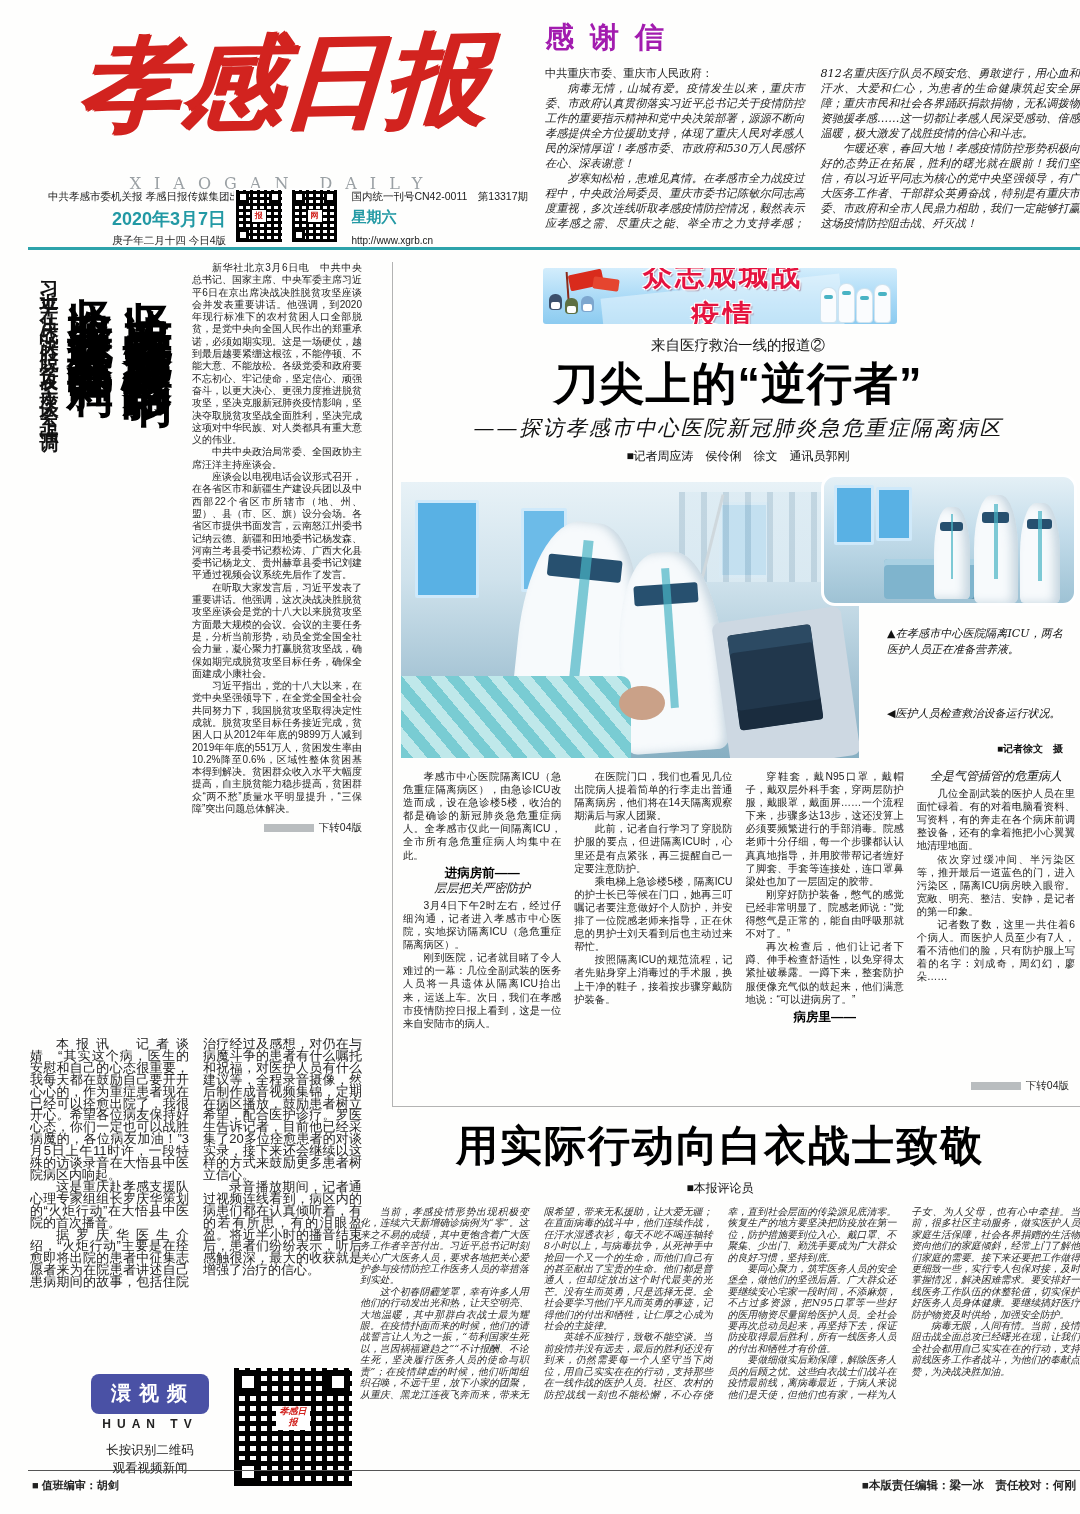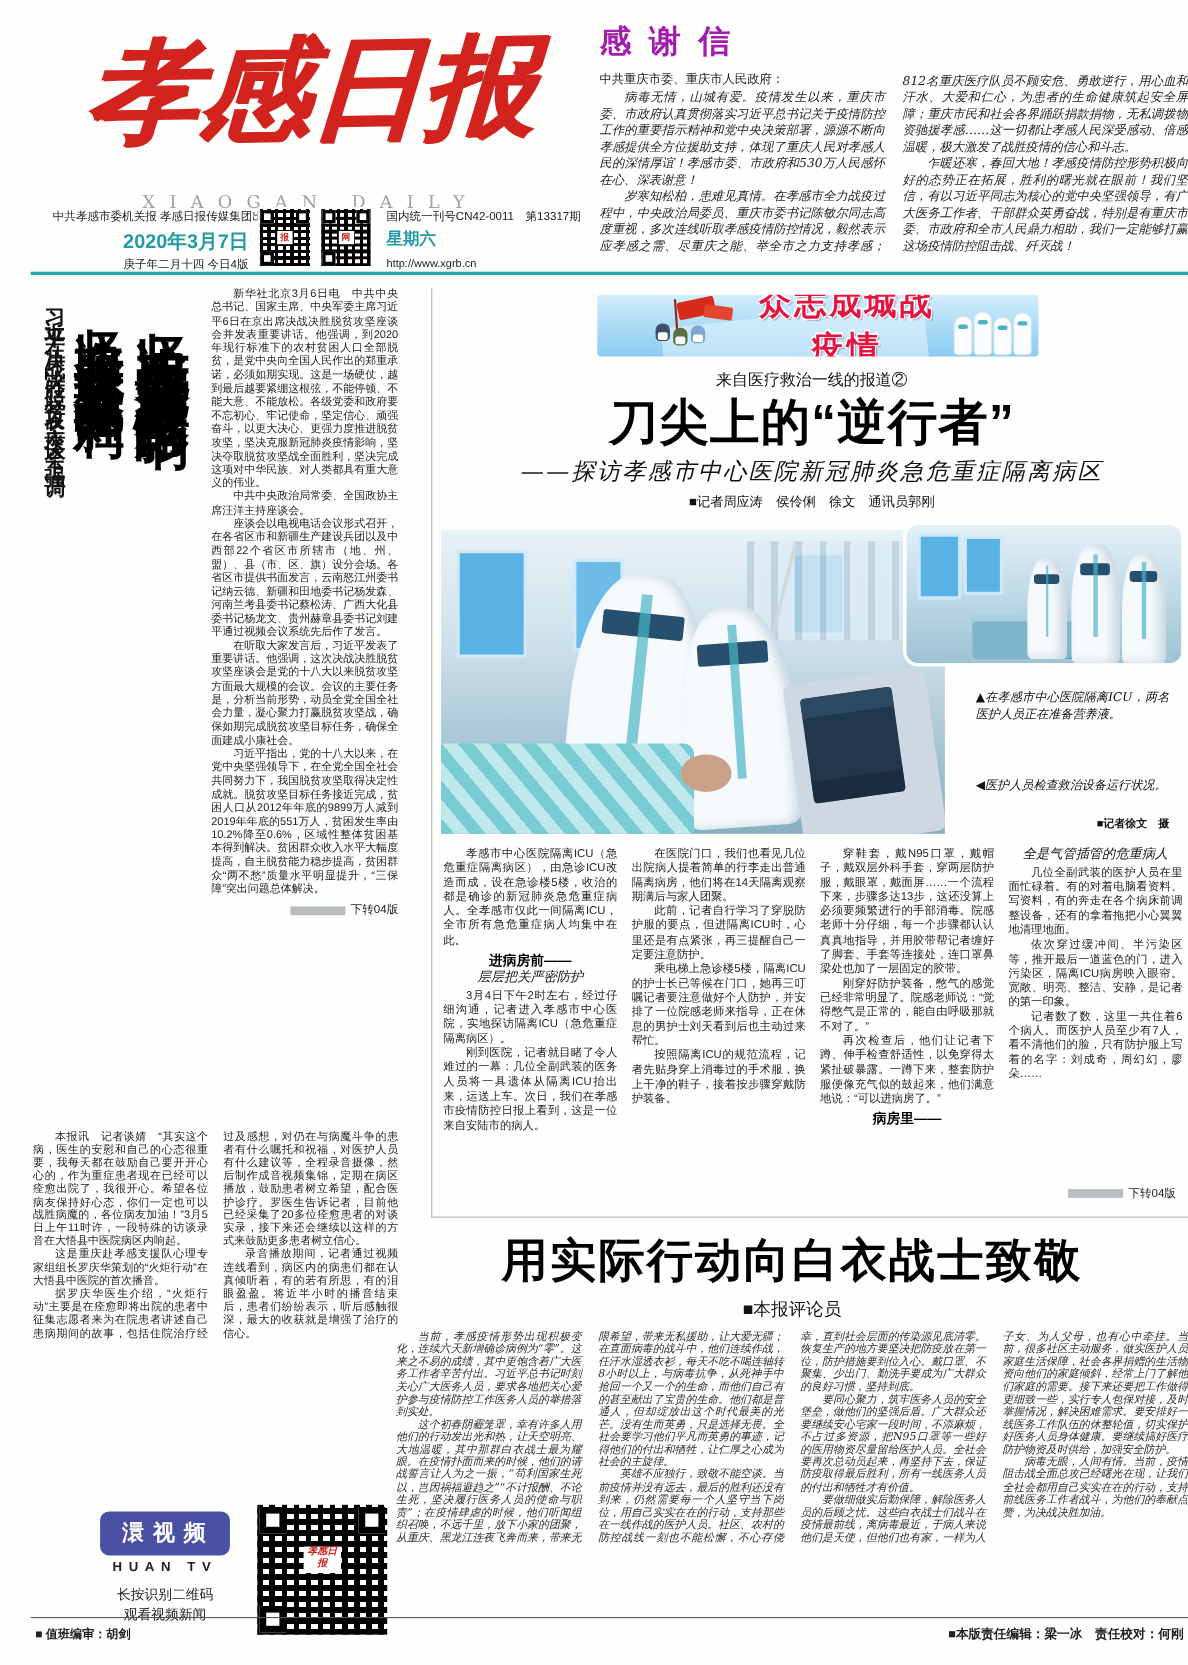--- a/index.html
+++ b/index.html
@@ -29,21 +29,21 @@
   .info-b .l1{font-size:10.5px;white-space:nowrap;}
   .info-b .l2{font-size:15px;font-weight:bold;color:#2299a4;margin-top:4px;}
   .info-b .l3{font-size:10px;margin-top:8px;}
 
   
   .thanks{position:absolute;left:545px;top:18px;width:535px;height:226px;}
   .thanks-title{font-size:29px;font-weight:900;letter-spacing:16px;color:#a21caf;}
   .letter{margin-top:8px;height:178px;column-count:2;column-gap:16px;font-family:"DejaVu Serif",serif;
           font-style:italic;font-size:11.2px;line-height:15px;text-align:justify;color:#222;overflow:hidden;}
   .letter p{margin:0;text-indent:2em;}
-  .letter p.salut{text-indent:0;font-style:normal;font-family:Liberation Mono, monospace;}
+  .letter p.salut{text-indent:0;font-style:normal;font-family:Liberation Sans, sans-serif;}
 
   .rule-teal{position:absolute;left:28px;top:247px;width:1052px;height:3px;background:#2da3ab;}
 
   
   .lead{position:absolute;left:36px;top:262px;width:326px;height:752px;display:flex;}
   .lead-kicker{writing-mode:vertical-rl;font-size:19px;font-weight:600;letter-spacing:9px;
                width:26px;color:#111;margin-top:4px;}
   .lead-h1{writing-mode:vertical-rl;font-size:46px;font-weight:900;letter-spacing:6px;width:52px;
            margin-left:8px;color:#000;}
   .lead-h2{writing-mode:vertical-rl;font-size:50px;font-weight:900;letter-spacing:7px;width:58px;
@@ -52,21 +52,21 @@
              color:#222;overflow:hidden;height:752px;}
   .lead-body p{margin:0;text-indent:2em;}
   .jump{text-align:right;margin-top:6px;}
   .jump .bar{display:inline-block;width:50px;height:8px;background:#b9bdbf;vertical-align:middle;margin-right:5px;}
   .jump .t{font-size:10.5px;color:#222;vertical-align:middle;}
 
   
   .icu-box{position:absolute;left:392px;top:262px;width:692px;height:845px;box-sizing:border-box;
            border:1px solid #b3b3b3;border-top:none;}
   .banner{position:absolute;left:150px;top:6px;width:354px;height:56px;border-radius:3px;overflow:hidden;
-          background:linear-gradient(180deg,#d3edfc 0%,#a8d9f6 55%,#8ccbf0 100%);display:flex;align-items:center;padding-left:47px;}
+          background:linear-gradient(180deg,#d3edfc 0%,#a8d9f6 55%,#8ccbf0 100%);display:flex;align-items:center;}
   .banner:before{content:"";position:absolute;left:60px;top:18px;width:240px;height:60px;background:#eaf6fd;
                  transform:rotate(-6deg);opacity:.55;}
   .b-ill{position:relative;height:100%;flex:0 0 86px;}
   .b-ill .flag{position:absolute;left:26px;top:4px;width:34px;height:16px;background:#d92b1c;transform:rotate(-12deg);border-radius:2px;}
   .b-ill .flag2{position:absolute;left:50px;top:10px;width:26px;height:12px;background:#e5452f;transform:rotate(8deg);border-radius:2px;}
   .b-ill .pole{position:absolute;left:24px;top:4px;width:2px;height:40px;background:#8a2a1a;transform:rotate(-4deg);}
   .b-ill .h{position:absolute;width:13px;height:16px;border-radius:6px 6px 4px 4px;background:#3c4f6b;}
   .b-ill .h:after{content:"";position:absolute;left:2px;bottom:1px;width:9px;height:7px;background:#fff;border-radius:2px;}
   .b-ill .h1{left:6px;top:26px}.b-ill .h2{left:22px;top:30px;background:#5d6f42}.b-ill .h3{left:38px;top:28px;background:#7da7cf}
   .b-ill2{position:relative;height:100%;flex:0 0 80px;}
@@ -119,29 +119,29 @@
             font-size:10.3px;line-height:13.1px;text-align:justify;color:#222;overflow:hidden;}
   .icu-body p.para{margin:0;text-indent:2em;}
   .sub{margin:5px 0 4px;text-align:center;}
   .sub1{font-weight:bold;font-size:12.5px;color:#000;}
   .sub2{font-family:"DejaVu Serif",serif;font-style:italic;font-size:12px;margin-top:2px;color:#111;}
   .icu-jump{position:absolute;right:14px;top:808px;}
 
   
   .editorial{position:absolute;left:360px;top:1118px;width:720px;height:346px;}
   .ed-hl{text-align:center;font-family:"DejaVu Serif",serif;font-weight:bold;font-size:42px;letter-spacing:2px;color:#000;}
-  .ed-by{text-align:center;font-size:16px;margin-top:6px;color:#111;}
+  .ed-by{text-align:center;font-size:12px;margin-top:6px;color:#111;}
   .ed-body{margin-top:9px;height:252px;column-count:4;column-gap:15px;font-family:"DejaVu Serif",serif;
            font-style:italic;font-size:9.9px;line-height:11.4px;text-align:justify;color:#2a2a2a;overflow:hidden;}
   .ed-body p.para{margin:0;text-indent:2em;}
 
   
   .torch{position:absolute;left:30px;top:1018px;width:332px;height:446px;}
   .torch-hl{text-align:center;font-family:"DejaVu Serif",serif;font-weight:bold;font-size:28px;line-height:37px;color:#000;}
-  .torch-body{margin-top:10px;height:288px;column-count:2;column-gap:14px;font-size:10px;line-height:11.9px;
+  .torch-body{margin-top:20px;height:288px;column-count:2;column-gap:14px;font-size:13px;line-height:11.9px;
               text-align:justify;color:#222;overflow:hidden;}
   .torch-body p.para{margin:0;text-indent:2em;}
   .huan-row{position:absolute;left:0;top:356px;width:332px;display:flex;}
   .huan-col{width:190px;text-align:center;}
   .huan-badge{display:inline-block;margin-left:50px;background:#4a51a5;color:#fff;border-radius:8px;
               font-size:20px;font-weight:bold;letter-spacing:8px;padding:6px 14px 7px 20px;}
   .huan-en{margin-left:50px;font-size:12px;font-weight:bold;letter-spacing:6px;color:#222;margin-top:3px;}
   .huan-hint{margin-left:50px;font-size:12.5px;color:#222;margin-top:10px;line-height:18px;}
   .qr-big{position:absolute;right:10px;top:-6px;width:118px;height:118px;background:
       repeating-linear-gradient(0deg,#000 0 5px,transparent 5px 10px),

